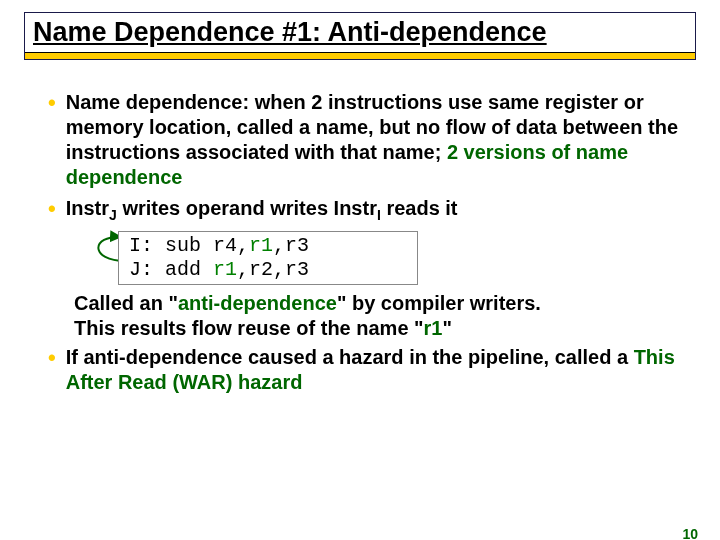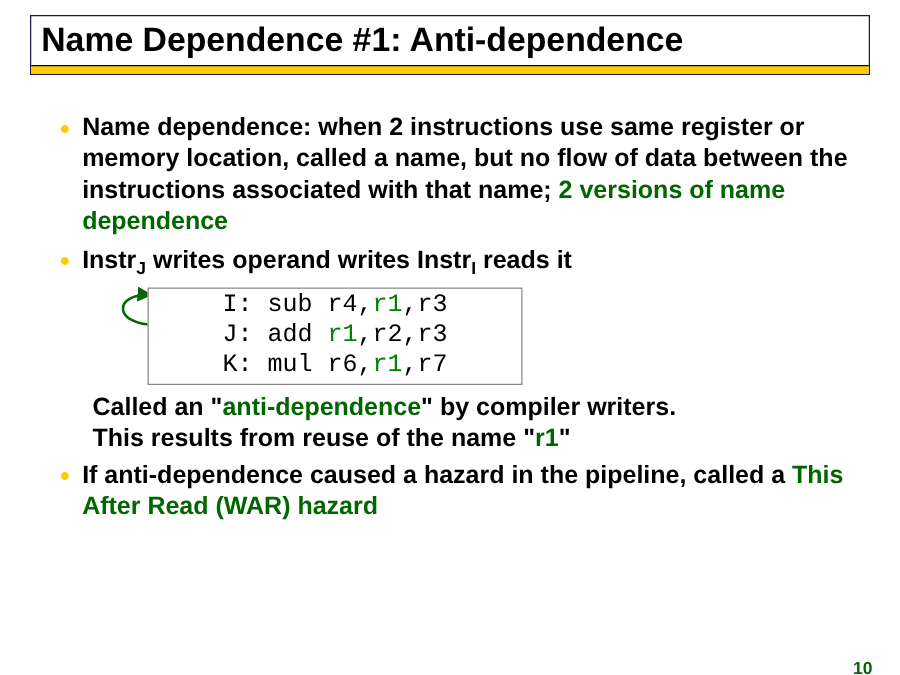--- a/index.html
+++ b/index.html
@@ -14,20 +14,21 @@
   .slide {
     width: 720px;
     height: 540px;
     position: relative;
     box-sizing: border-box;
   }
   .title-box {
     margin: 12px 24px 0 24px;
     border: 1px solid #1a1a4a;
     padding: 4px 8px 0 8px;
+    text-decoration: underline;
   }
   .title-text {
     font-size: 27px;
     font-weight: bold;
     color: #000;
     white-space: nowrap;
   }
   .title-underline {
     height: 6px;
     background: #ffcc00;
@@ -66,21 +67,21 @@
     border: 1px solid #888;
     padding: 2px 10px 2px 10px;
     font-family: "Courier New", monospace;
     font-size: 20px;
     font-weight: normal;
     line-height: 1.2;
     background: #fff;
     position: relative;
     z-index: 2;
   }
-  .code-line { white-space: nowrap; text-align: center; }
+  .code-line { white-space: nowrap; }
   .r1 { color: #008000; }
   .arrow-svg {
     position: absolute;
     left: -48px;
     top: -6px;
     z-index: 1;
   }
   .after-code {
     margin-left: 26px;
     margin-top: 4px;
@@ -126,27 +127,26 @@
         <defs>
           <marker id="ah" markerWidth="8" markerHeight="8" refX="6" refY="3" orient="auto">
             <path d="M0,0 L6,3 L0,6 Z" fill="#006600"></path>
           </marker>
         </defs>
         <path d="M55,36 C20,36 20,10 52,12" stroke="#006600" stroke-width="2" fill="none" marker-end="url(#ah)"></path>
       </svg>
       <div class="code-box">
         <div class="code-line"><span>I: sub r4,</span><span class="r1">r1</span><span>,r3</span></div>
         <div class="code-line"><span>J: add </span><span class="r1">r1</span><span>,r2,r3</span></div>
-        <div class="code-line"><span>K: mul r6,</span><span class="r1">r1</span><span>,r7</span></div>
       </div>
     </div>
 
     <div class="after-code">
       <span>Called an "</span><span class="green">anti-dependence</span><span>" by compiler writers.</span><br>
-      <span>This results from reuse of the name "</span><span class="green">r1</span><span>"</span>
+      <span>This results flow reuse of the name "</span><span class="green">r1</span><span>"</span>
     </div>
 
     <div class="bullet" style="margin-top:4px">
       <div class="bdot">•</div>
       <div class="btext">
         <span>If anti-dependence caused a hazard in the pipeline, called a </span><span class="green u">This After Read (WAR) hazard</span>
       </div>
     </div>
 
   </div>

